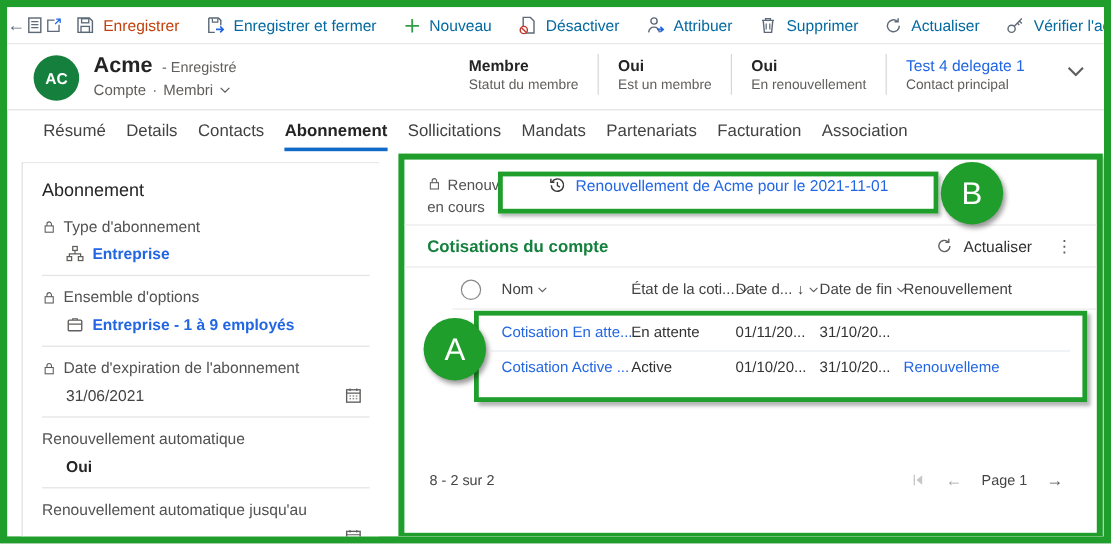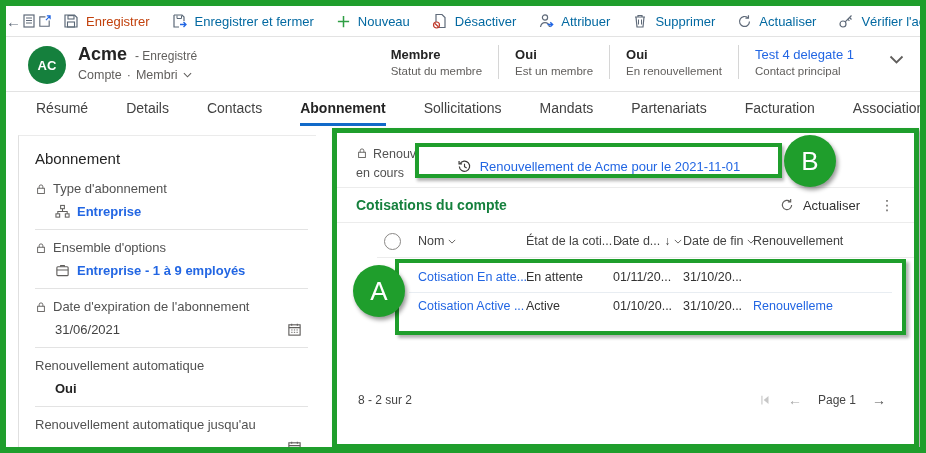--- a/index.html
+++ b/index.html
@@ -30,42 +30,42 @@
   .rstate{font-size:12px;color:#605e5c;}
   .subline{display:flex;align-items:center;gap:5px;font-size:12.5px;color:#605e5c;margin-top:3px;}
   .stats{position:absolute;right:50px;top:8px;display:flex;}
   .stat{padding:2px 16px;display:flex;flex-direction:column;gap:3px;}
   .stat + .stat{border-left:1px solid #d6d6d6;}
   .stat .val{font-size:13px;font-weight:bold;color:#242424;white-space:nowrap;}
   .stat .val.link{color:#2266e3;font-weight:normal;}
   .stat .lbl{font-size:11.5px;color:#605e5c;white-space:nowrap;}
   .hdr-chev{position:absolute;right:16px;top:18px;color:#605e5c;}
   
-  .tabs{position:absolute;left:30px;top:90px;height:30px;display:flex;gap:38px;align-items:flex-end;}
+  .tabs{position:absolute;left:30px;top:90px;height:30px;display:flex;gap:17px;align-items:flex-end;}
   .tab{font-size:14px;color:#424242;padding-bottom:7px;border-bottom:3px solid transparent;cursor:pointer;white-space:nowrap;}
   .tab.active{font-weight:bold;color:#242424;border-bottom-color:#116ac9;}
   
   .lpanel{position:absolute;left:12px;top:129px;width:298px;bottom:0;
     border-left:1px solid #e0e0e0;border-top:1px solid #ebebeb;padding:14px 8px 0 16px;background:#fff;}
   .lp-title{font-size:15px;color:#242424;margin-bottom:14px;}
   .fldlabel{display:flex;align-items:center;gap:6px;font-size:13px;color:#525252;margin:8px 0 8px 0;}
   .fldvalue{margin:6px 0 10px 20px;display:flex;align-items:center;gap:7px;}
   .lookup{color:#2266e3;font-weight:bold;font-size:13px;cursor:pointer;}
   .textval{color:#424242;font-size:13px;}
   .boldval{color:#242424;font-weight:bold;font-size:13px;}
   .fldvalue.withcal{margin-left:20px;justify-content:space-between;padding-right:6px;}
   .hr{border-top:1px solid #e3e3e3;margin:10px 0;}
   .lockicon{color:#605e5c;display:flex;}
   
   .mainbox{position:absolute;left:326px;top:122px;width:587px;height:321px;background:#fff;
     border:5px solid #1f9e2c;box-shadow:2px 2px 3px rgba(0,0,0,.35);}
   .renew-label{position:absolute;left:19px;top:12px;width:118px;font-size:12.5px;color:#525252;line-height:1.5;}
   .renew-label .lockicon{display:inline-flex;margin-right:5px;vertical-align:-1px;}
   .boxB{position:absolute;left:78px;top:10px;width:367px;height:35px;border:4px solid #1f9e2c;
-    background:#fff;box-shadow:2px 3px 3px rgba(0,0,0,.3);display:flex;align-items:flex-end;justify-content:center;gap:8px;}
+    background:#fff;box-shadow:2px 3px 3px rgba(0,0,0,.3);display:flex;align-items:flex-start;justify-content:center;gap:8px;}
   .boxB a{color:#2266e3;font-size:13px;text-decoration:none;white-space:nowrap;cursor:pointer;}
   .ann-circle{position:absolute;width:52px;height:52px;border-radius:50%;background:#1f9e2c;
     color:#fff;font-size:26px;display:flex;align-items:center;justify-content:center;
     box-shadow:2px 3px 4px rgba(0,0,0,.4);z-index:5;}
   .circleB{left:447px;top:2px;}
   .circleA{left:16px;top:132px;}
   .mb-div{position:absolute;left:0;right:0;border-top:1px solid #ececec;}
   .gridbar{position:absolute;left:0;top:55px;right:0;height:34px;display:flex;align-items:center;}
   .grid-title{margin-left:19px;font-size:14px;font-weight:bold;color:#15803d;}
   .gb-right{margin-left:auto;display:flex;align-items:center;gap:8px;margin-right:14px;}

